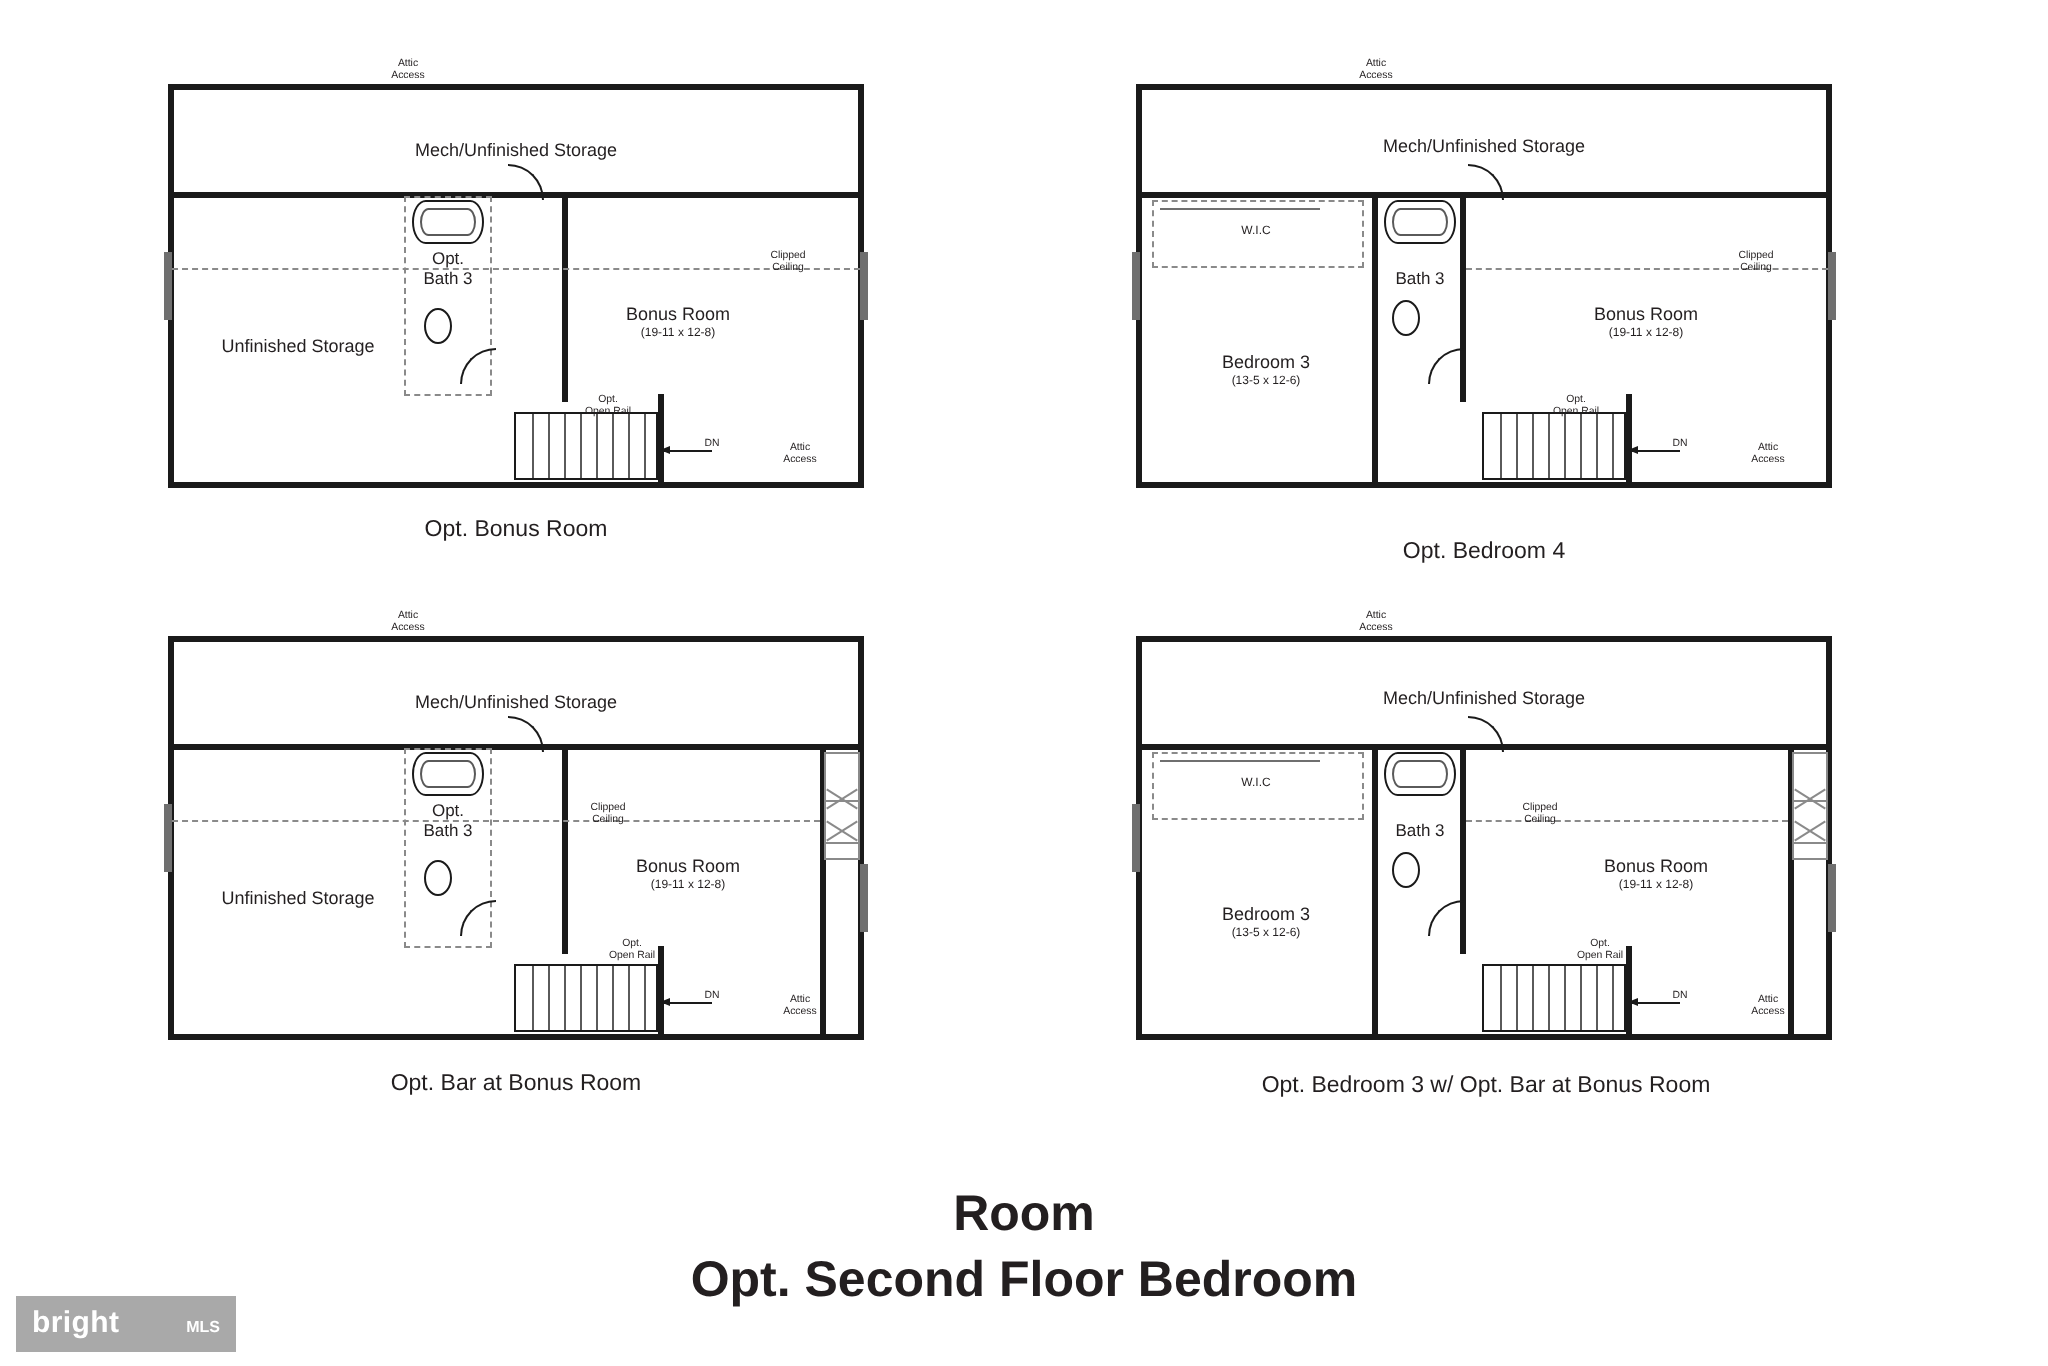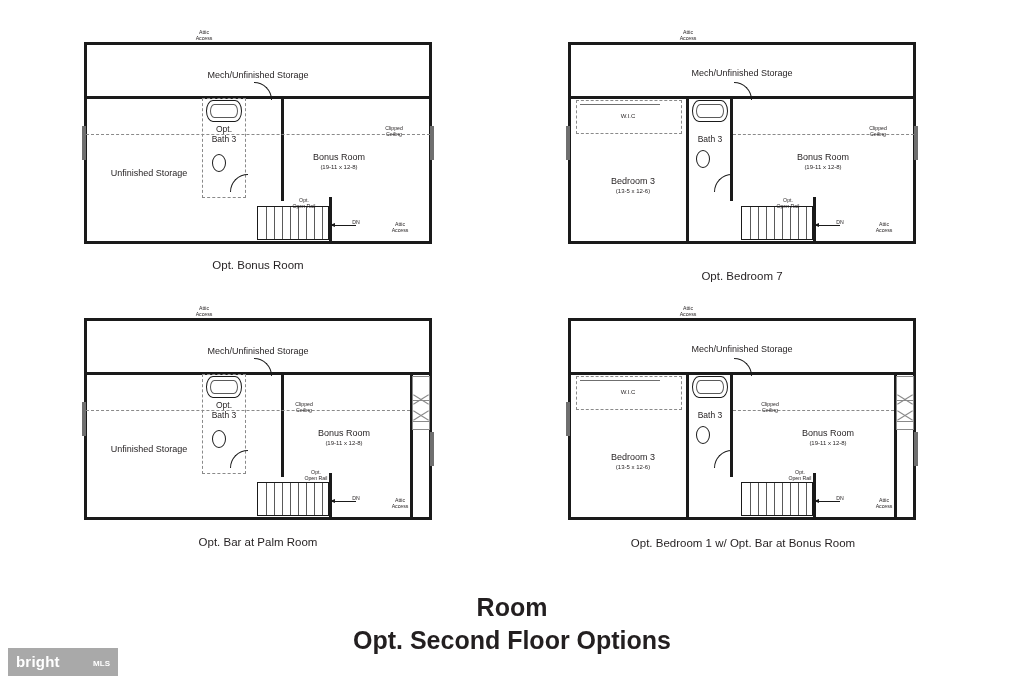--- a/index.html
+++ b/index.html
@@ -122,21 +122,21 @@
   <div class="lbl" style="left:118px;top:92px;width:48px;">Bath 3</div>
   <div class="lbl big" style="left:10px;top:134px;width:110px;">Bedroom 3</div>
   <div class="lbl sm" style="left:10px;top:146px;width:110px;">(13-5 x 12-6)</div>
   <div class="lbl big" style="left:200px;top:110px;width:110px;">Bonus Room</div>
   <div class="lbl sm" style="left:200px;top:122px;width:110px;">(19-11 x 12-8)</div>
   <div class="lbl tiny" style="left:290px;top:84px;width:40px;">Clipped<br>Ceiling</div>
   <div class="lbl tiny" style="left:200px;top:156px;width:40px;">Opt.<br>Open Rail</div>
   <div class="lbl tiny" style="left:262px;top:178px;width:20px;">DN</div>
   <div class="lbl tiny" style="left:296px;top:180px;width:40px;">Attic<br>Access</div>
 </div>
-<div class="caption" style="left:592px;top:270px;width:300px;">Opt. Bedroom 7</div>
+<div class="caption" style="left:592px;top:270px;width:300px;">Opt. Bedroom 4</div>
 
 <div class="plan" style="left:84px;top:318px;width:348px;height:202px;">
   <div class="walls" style="left:0;top:0;width:348px;height:202px;"></div>
   <div class="wallline" style="left:0;top:54px;width:348px;height:3px;"></div>
   <div class="wallline" style="left:197px;top:54px;width:3px;height:105px;"></div>
   <div class="wallline" style="left:245px;top:155px;width:3px;height:47px;"></div>
   <div class="wallline" style="left:326px;top:54px;width:3px;height:148px;"></div>
   <div class="dash-h" style="left:2px;top:92px;width:324px;"></div>
   <div class="thin" style="left:-2px;top:84px;width:4px;height:34px;"></div>
   <div class="thin" style="left:346px;top:114px;width:4px;height:34px;"></div>
@@ -162,21 +162,21 @@
   <div class="lbl big" style="left:64px;top:28px;width:220px;">Mech/Unfinished Storage</div>
   <div class="lbl big" style="left:5px;top:126px;width:120px;">Unfinished Storage</div>
   <div class="lbl" style="left:116px;top:82px;width:48px;">Opt.<br>Bath 3</div>
   <div class="lbl big" style="left:205px;top:110px;width:110px;">Bonus Room</div>
   <div class="lbl sm" style="left:205px;top:122px;width:110px;">(19-11 x 12-8)</div>
   <div class="lbl tiny" style="left:200px;top:84px;width:40px;">Clipped<br>Ceiling</div>
   <div class="lbl tiny" style="left:212px;top:152px;width:40px;">Opt.<br>Open Rail</div>
   <div class="lbl tiny" style="left:262px;top:178px;width:20px;">DN</div>
   <div class="lbl tiny" style="left:296px;top:180px;width:40px;">Attic<br>Access</div>
 </div>
-<div class="caption" style="left:108px;top:536px;width:300px;">Opt. Bar at Palm Room</div>
+<div class="caption" style="left:108px;top:536px;width:300px;">Opt. Bar at Bonus Room</div>
 
 <div class="plan" style="left:568px;top:318px;width:348px;height:202px;">
   <div class="walls" style="left:0;top:0;width:348px;height:202px;"></div>
   <div class="wallline" style="left:0;top:54px;width:348px;height:3px;"></div>
   <div class="wallline" style="left:118px;top:54px;width:3px;height:148px;"></div>
   <div class="wallline" style="left:162px;top:54px;width:3px;height:105px;"></div>
   <div class="wallline" style="left:245px;top:155px;width:3px;height:47px;"></div>
   <div class="wallline" style="left:326px;top:54px;width:3px;height:148px;"></div>
   <div class="dash-h" style="left:165px;top:92px;width:161px;"></div>
   <div class="thin" style="left:-2px;top:84px;width:4px;height:34px;"></div>
@@ -206,21 +206,21 @@
   <div class="lbl" style="left:118px;top:92px;width:48px;">Bath 3</div>
   <div class="lbl big" style="left:10px;top:134px;width:110px;">Bedroom 3</div>
   <div class="lbl sm" style="left:10px;top:146px;width:110px;">(13-5 x 12-6)</div>
   <div class="lbl big" style="left:205px;top:110px;width:110px;">Bonus Room</div>
   <div class="lbl sm" style="left:205px;top:122px;width:110px;">(19-11 x 12-8)</div>
   <div class="lbl tiny" style="left:182px;top:84px;width:40px;">Clipped<br>Ceiling</div>
   <div class="lbl tiny" style="left:212px;top:152px;width:40px;">Opt.<br>Open Rail</div>
   <div class="lbl tiny" style="left:262px;top:178px;width:20px;">DN</div>
   <div class="lbl tiny" style="left:296px;top:180px;width:40px;">Attic<br>Access</div>
 </div>
-<div class="caption two" style="left:618px;top:536px;width:250px;">Opt. Bedroom 1 w/ Opt. Bar at Bonus Room</div>
+<div class="caption two" style="left:618px;top:536px;width:250px;">Opt. Bedroom 3 w/ Opt. Bar at Bonus Room</div>
 
 <div class="title" id="title-main">Room</div>
-<div class="title" id="title-sub">Opt. Second Floor Options</div>
+<div class="title" id="title-sub">Opt. Second Floor Bedroom</div>
 
 <div class="logo">
   <span>bright</span>
   <em>MLS</em>
 </div>
 
 </body></html>

